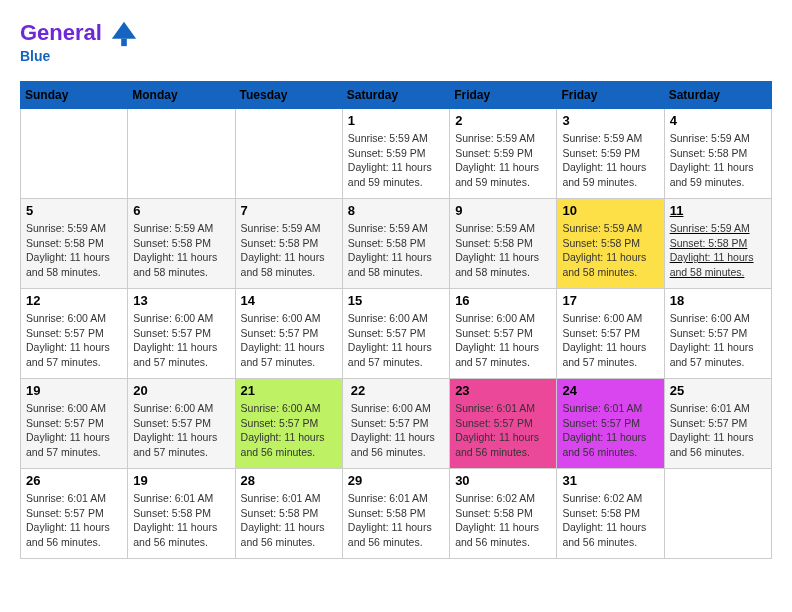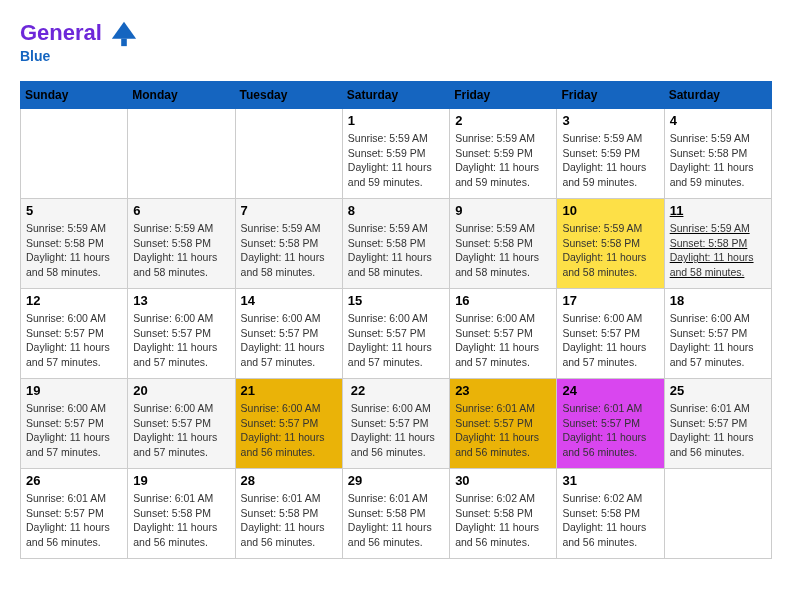--- a/index.html
+++ b/index.html
@@ -203,29 +203,29 @@
       </tr>
       <tr>
         <td style="background: rgb(245, 245, 245);">
           <div class="day-num">19</div>
           <div class="day-info">Sunrise: 6:00 AM<br>Sunset: 5:57 PM<br>Daylight: 11 hours and 57 minutes.</div>
         </td>
         <td style="background: rgb(245, 245, 245);">
           <div class="day-num">20</div>
           <div class="day-info">Sunrise: 6:00 AM<br>Sunset: 5:57 PM<br>Daylight: 11 hours and 57 minutes.</div>
         </td>
-        <td style="background: #eab308;">
+        <td style="background: #bef264;">
           <div class="day-num">21</div>
           <div class="day-info">Sunrise: 6:00 AM<br>Sunset: 5:57 PM<br>Daylight: 11 hours and 56 minutes.</div>
         </td>
         <td style="background: rgb(245, 245, 245); padding-left: 8px;">
           <div class="day-num">22</div>
           <div class="day-info">Sunrise: 6:00 AM<br>Sunset: 5:57 PM<br>Daylight: 11 hours and 56 minutes.</div>
         </td>
-        <td style="background: #eab308;">
+        <td style="background: #ec4899;">
           <div class="day-num">23</div>
           <div class="day-info">Sunrise: 6:01 AM<br>Sunset: 5:57 PM<br>Daylight: 11 hours and 56 minutes.</div>
         </td>
         <td style="background: #d946ef;">
           <div class="day-num">24</div>
           <div class="day-info">Sunrise: 6:01 AM<br>Sunset: 5:57 PM<br>Daylight: 11 hours and 56 minutes.</div>
         </td>
         <td style="background: rgb(245, 245, 245);">
           <div class="day-num">25</div>
           <div class="day-info">Sunrise: 6:01 AM<br>Sunset: 5:57 PM<br>Daylight: 11 hours and 56 minutes.</div>

